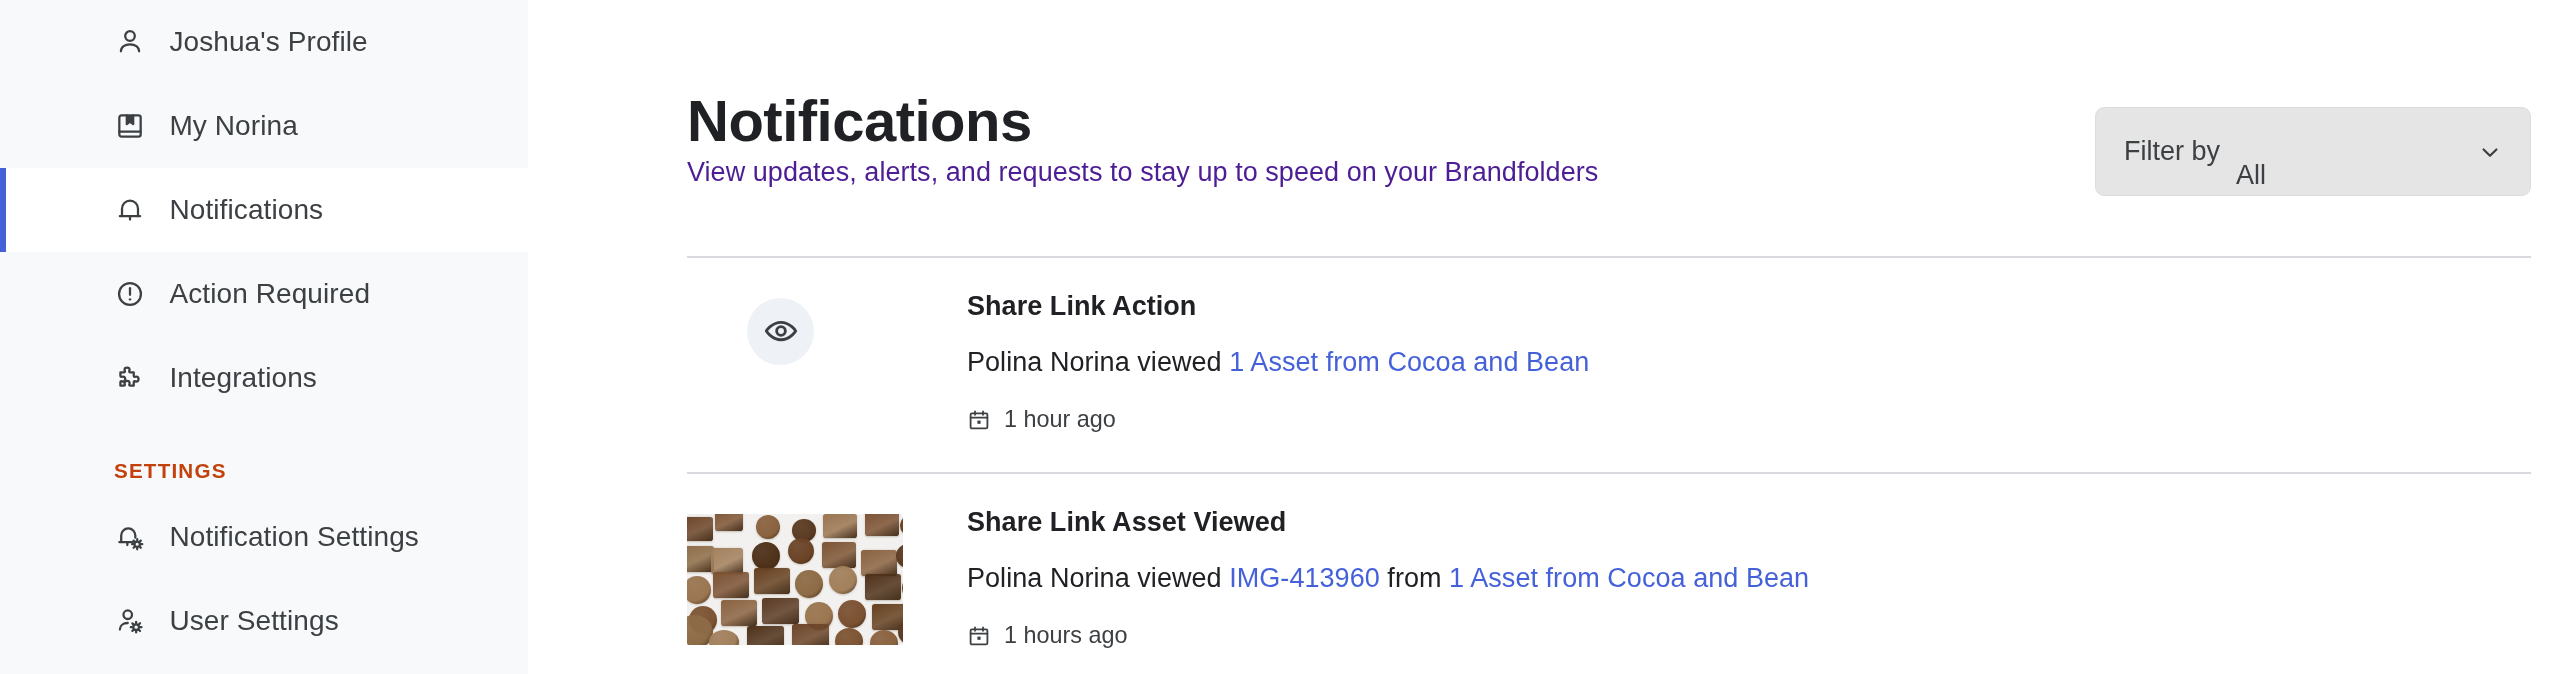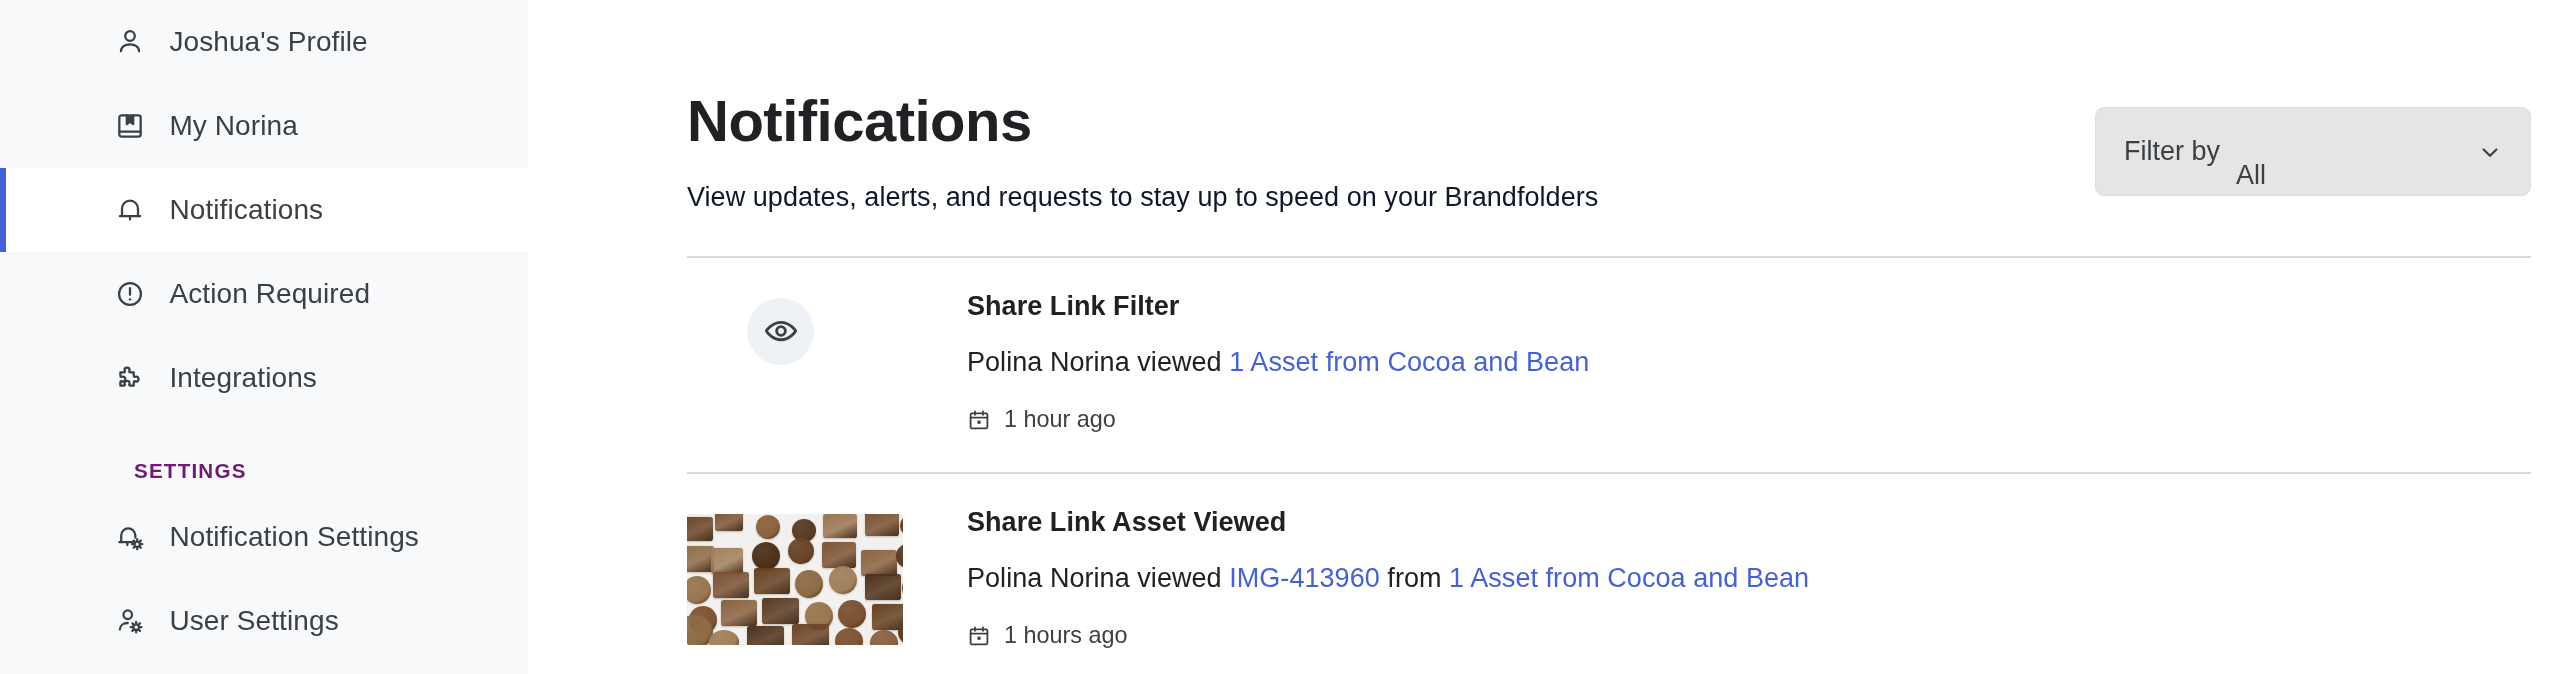--- a/index.html
+++ b/index.html
@@ -63,25 +63,24 @@
     color: #3c4043;
     letter-spacing: 0.1px;
     white-space: nowrap;
   }
   .nav-gap { height: 26px; }
   .section-label {
     padding-left: 114px;
     font-size: 20.6px;
     font-weight: bold;
     letter-spacing: 1.2px;
-    color: #701a75;
+    color: #c2410c;
     height: 49px;
     display: flex;
     align-items: center;
-    margin-left: 20px;
   }
 
   
   .main {
     flex: 1 1 auto;
     height: 675px;
     background: #ffffff;
     position: relative;
   }
   .page-header {
@@ -91,23 +90,23 @@
     width: 1682px;
   }
   .page-title {
     font-size: 58px;
     font-weight: bold;
     color: #202124;
     line-height: 1.12;
     letter-spacing: -0.5px;
   }
   .page-subtitle {
-    margin-top: 27px;
+    margin-top: 2px;
     font-size: 27px;
-    color: #0f172a;
+    color: #4c1d95;
     line-height: 1.2;
     letter-spacing: 0.05px;
   }
 
   
   .filter-box {
     position: absolute;
     right: 45px;
     top: 107px;
     width: 436px;
@@ -347,21 +346,21 @@
     <div class="notif n1">
       <div class="notif-media">
         <div class="avatar-circle">
           <svg width="36" height="36" viewBox="0 0 24 24" fill="none" stroke="currentColor" stroke-width="1.9" stroke-linecap="round" stroke-linejoin="round">
             <path d="M2.2 12S5.8 6.2 12 6.2 21.8 12 21.8 12 18.2 17.8 12 17.8 2.2 12 2.2 12z"></path>
             <circle cx="12" cy="12" r="2.9"></circle>
           </svg>
         </div>
       </div>
       <div class="notif-body">
-        <div class="notif-title">Share Link Filter</div>
+        <div class="notif-title">Share Link Action</div>
         <div class="notif-text"><span>Polina Norina viewed </span><a class="lnk">1 Asset from Cocoa and Bean</a></div>
         <div class="notif-meta">
           <span class="meta-icon">
             <svg width="24" height="24" viewBox="0 0 24 24" fill="none" stroke="currentColor" stroke-width="1.8" stroke-linecap="round" stroke-linejoin="round">
               <rect x="3.6" y="5.4" width="16.8" height="15" rx="1.4"></rect>
               <path d="M3.6 9.6h16.8"></path>
               <path d="M8 3.4v3.4M16 3.4v3.4"></path>
               <rect x="10.4" y="12.6" width="3.2" height="3.2" fill="currentColor" stroke="none"></rect>
             </svg>
           </span>

